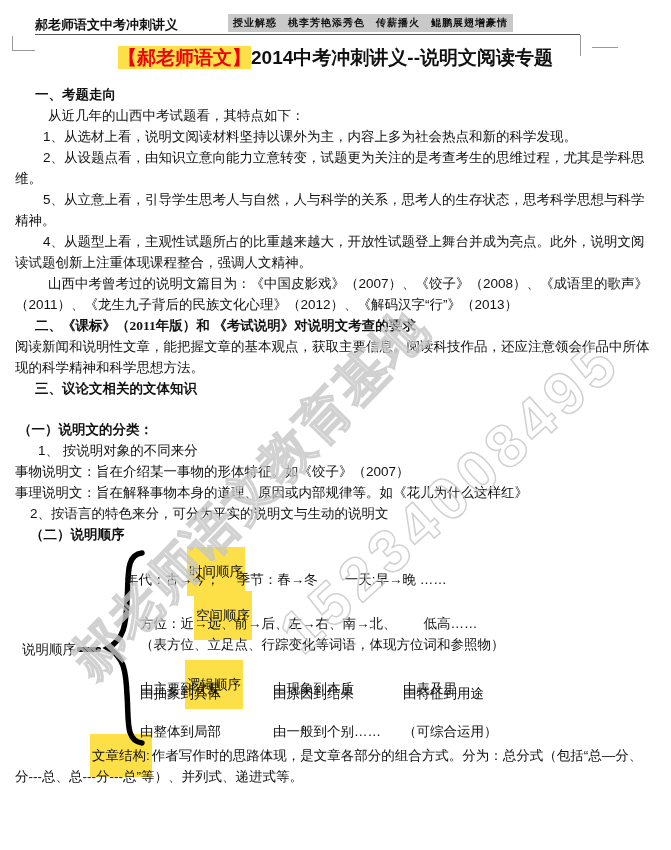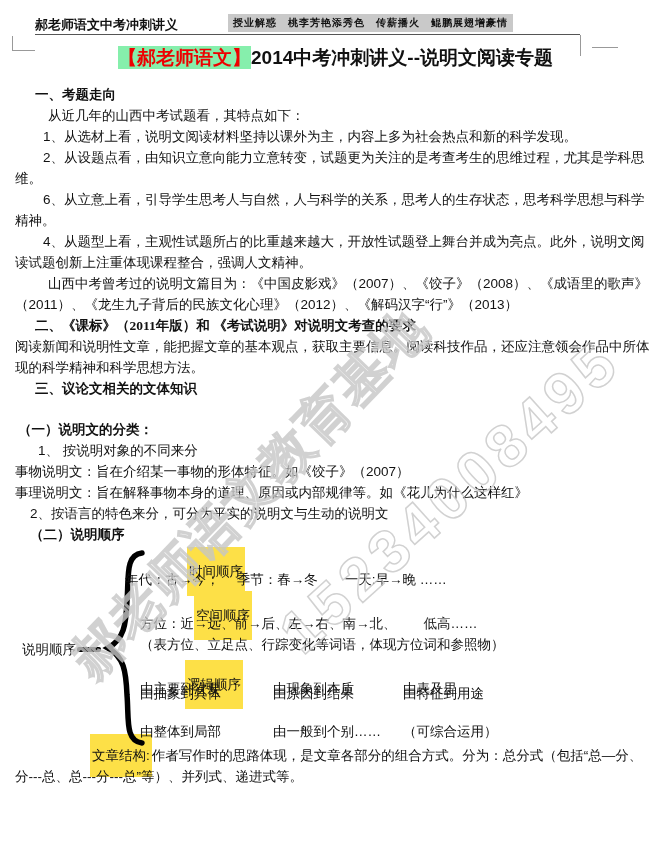--- a/index.html
+++ b/index.html
@@ -14,21 +14,21 @@
                background:#c9c9c9; padding:2px 5px; letter-spacing:1px; white-space:nowrap; }
   .hdr-rule { position:absolute; left:35px; top:34px; width:545px; height:0; border-top:1.5px solid #555; }
   .crn { position:absolute; background:#999; }
   .crn-l-v { left:12px; top:36px; width:1px; height:15px; }
   .crn-l-h { left:12px; top:50px; width:23px; height:1px; }
   .crn-r-v { left:580px; top:35px; width:1px; height:21px; }
   .crn-r-h { left:592px; top:47px; width:26px; height:1px; }
   
   .content { position:absolute; left:15px; top:44px; width:641px; font-size:13.5px; line-height:21px; }
   .doc-title { text-align:center; font-size:19px; font-weight:bold; line-height:27px; margin:0 0 13px 0; white-space:nowrap; }
-  .brand { color:#ee0000; background:#86efac; padding:1px 0; }
+  .brand { color:#ee0000; background:#fde047; padding:1px 0; }
   p { margin:0; }
   .sec-h  { font-weight:bold; padding-left:20px;font-family:Liberation Serif, serif; }
   .sub-h1 { font-weight:bold; padding-left:3px;margin-top:20px; }
   .sub-h2 { font-weight:bold; padding-left:15px; }
   .ind28 { text-indent:28px; }
   .ind33 { text-indent:33px; }
   .ind23 { text-indent:23px; }
   .ind15 { text-indent:15px; }
   .hl { background:#fde047; padding:14px 2px;margin-left:45px; }
   
@@ -70,21 +70,21 @@
   <div class="crn crn-r-h"></div>
 
   <div class="content">
 
     <p class="doc-title"><span class="brand">【郝老师语文】</span><span>2014中考冲刺讲义--说明文阅读专题</span></p>
 
     <p class="sec-h">一、考题走向</p>
     <p class="ind33">从近几年的山西中考试题看，其特点如下：</p>
     <p class="ind28">1、从选材上看，说明文阅读材料坚持以课外为主，内容上多为社会热点和新的科学发现。</p>
     <p class="ind28">2、从设题点看，由知识立意向能力立意转变，试题更为关注的是考查考生的思维过程，尤其是学科思维。</p>
-    <p class="ind28">6、从立意上看，引导学生思考人与自然，人与科学的关系，思考人的生存状态，思考科学思想与科学精神。</p>
+    <p class="ind28">5、从立意上看，引导学生思考人与自然，人与科学的关系，思考人的生存状态，思考科学思想与科学精神。</p>
     <p class="ind28">4、从题型上看，主观性试题所占的比重越来越大，开放性试题登上舞台并成为亮点。此外，说明文阅读试题创新上注重体现课程整合，强调人文精神。</p>
     <p class="ind33">山西中考曾考过的说明文篇目为：《中国皮影戏》（2007）、《饺子》（2008）、《成语里的歌声》（2011）、《龙生九子背后的民族文化心理》（2012）、《解码汉字“行”》（2013）</p>
 
     <p class="sec-h">二、《课标》（2011年版）和 《考试说明》对说明文考查的要求</p>
     <p>阅读新闻和说明性文章，能把握文章的基本观点，获取主要信息。阅读科技作品，还应注意领会作品中所体现的科学精神和科学思想方法。</p>
 
     <p class="sec-h">三、议论文相关的文体知识</p>
     <p class="sub-h1">（一）说明文的分类：</p>
     <p class="ind23">1、 按说明对象的不同来分</p>
     <p>事物说明文：旨在介绍某一事物的形体特征。如《饺子》（2007）</p>

